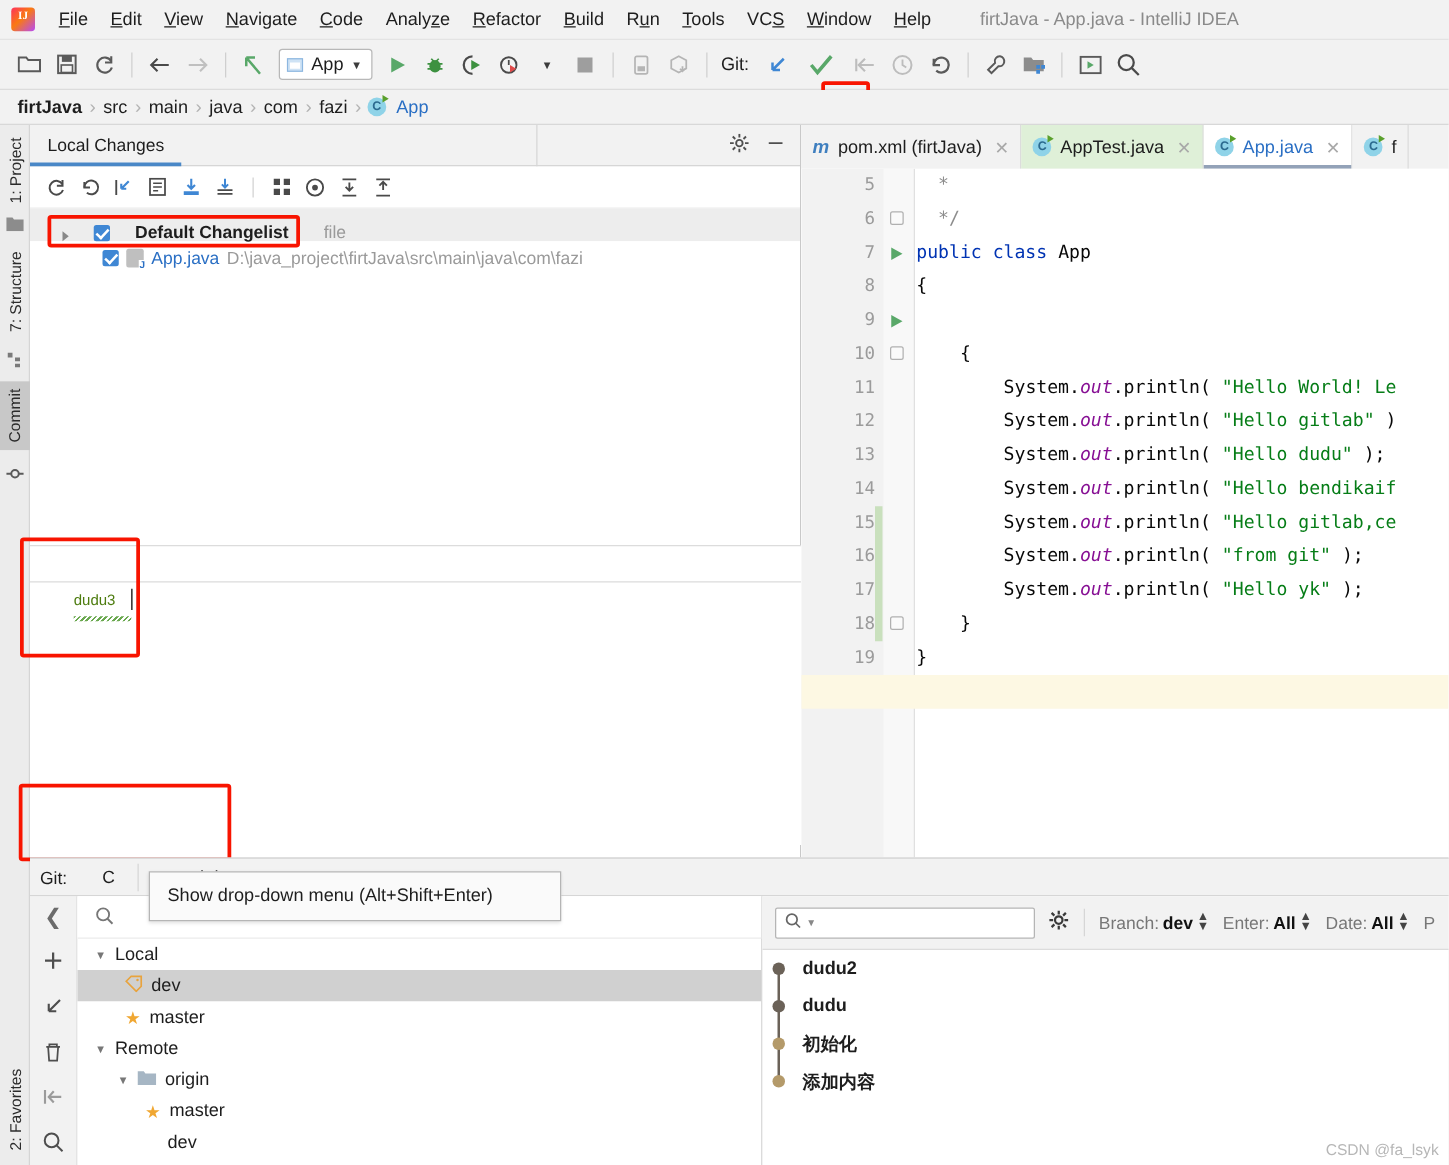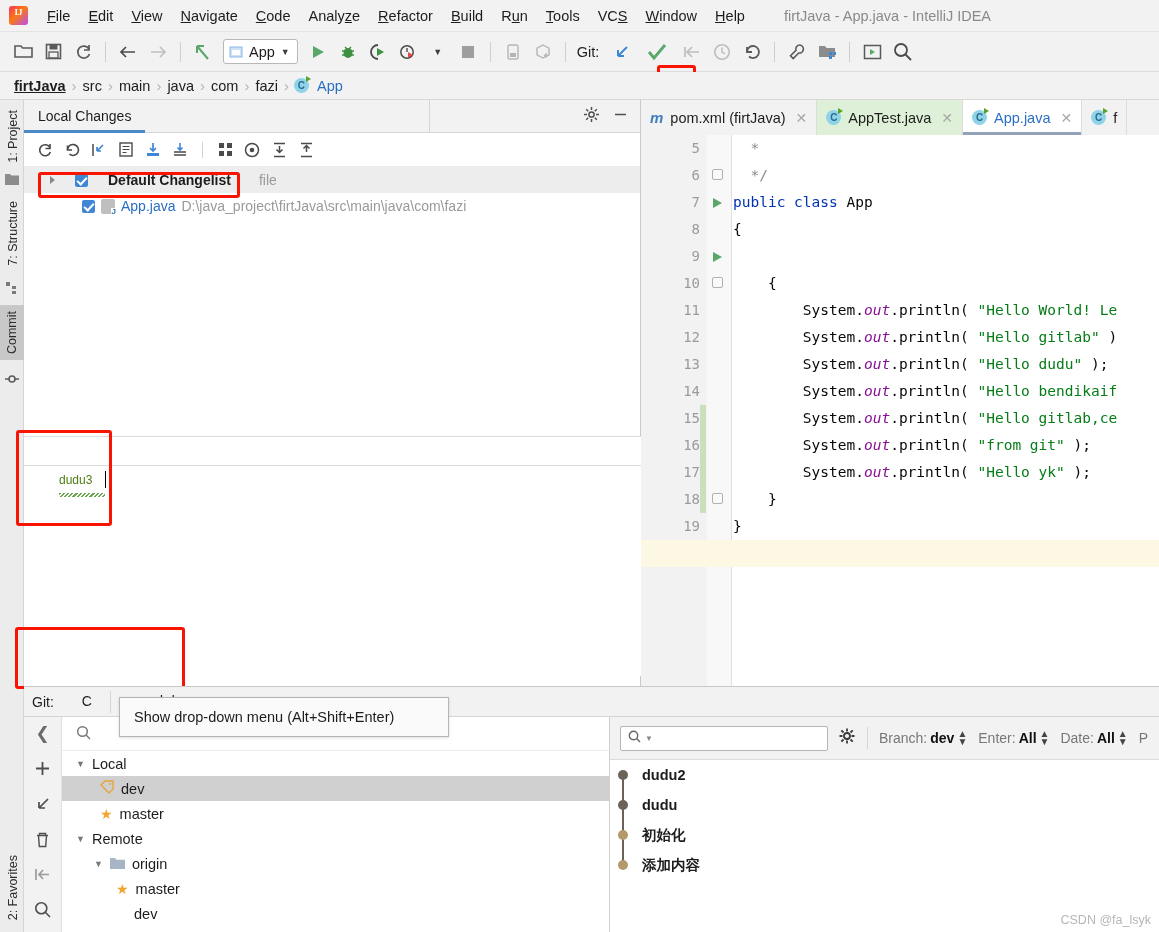--- a/index.html
+++ b/index.html
@@ -62,21 +62,21 @@
     pointer-events: none;
   }
 
   
   .breadcrumb {
     position: absolute; top: 72px; left: 0; width: 1159px; height: 28px;
     display: flex; align-items: center; padding-left: 8px; gap: 0;
     background: #f2f2f2; border-bottom: 1px solid #d8d8d8;
   }
   .crumb { font-size: 14.5px; padding: 0 6px; white-space: nowrap; }
-  .crumb.bold { font-weight: bold; text-decoration: underline; }
+  .crumb.bold { font-weight: bold; }
   .crumb.blue { color: #2a6fc4; }
   .crumb-sep { color: #b3b3b3; font-size: 15px; }
 
   
   .leftstripe {
     position: absolute; top: 100px; left: 0; width: 24px; height: 832px;
     background: #ececec; border-right: 1px solid #d5d5d5;
   }
   .vtab {
     writing-mode: vertical-rl; transform: rotate(180deg);
@@ -110,21 +110,21 @@
   .cp-toolbar {
     height: 34px; display: flex; align-items: center; gap: 5px;
     padding-left: 10px; background: #fff; border-bottom: 1px solid #ebebeb;
   }
   .cp-tb-ic {
     width: 22px; height: 22px; display: flex; align-items: center;
     justify-content: center; color: #4a4a4a;
   }
   .cp-tb-sep { width: 1px; height: 16px; background: #d2d2d2; margin: 0 6px; }
   .changelist-row {
-    height: 26px; display: flex; align-items: center; gap: 20px;
+    height: 26px; display: flex; align-items: flex-end; gap: 20px;
     padding-left: 26px; background: #ededed;
   }
   .file-row {
     height: 26px; display: flex; align-items: center; gap: 6px;
     padding-left: 58px; background: #fff;
   }
   .chk {
     width: 13px; height: 13px; background: #3f87d4; border-radius: 2px;
     position: relative; flex: none;
   }

